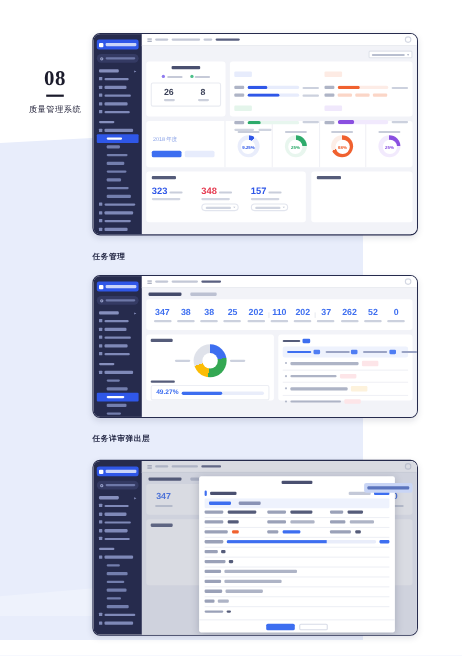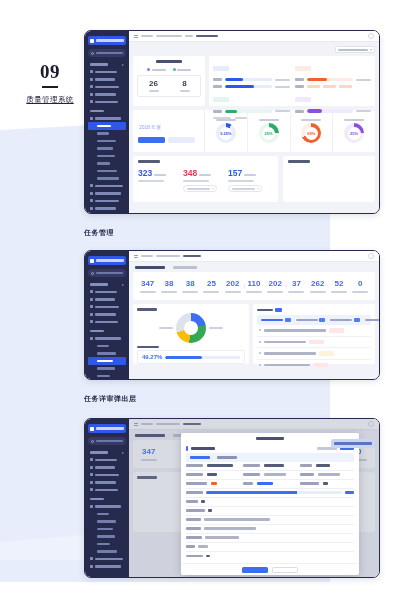--- a/index.html
+++ b/index.html
@@ -30,21 +30,21 @@
   }
   .index-num{
     font-family:"Liberation Serif", serif;
     font-size:19px; font-weight:700; color:#1b1b2b; letter-spacing:.5px;
     line-height:1;
   }
   .index-rule{
     width:16px; height:2px; background:#1b1b2b; margin:5px auto 7px;
   }
   .index-label{
-    font-size:7.5px; color:#23233a; letter-spacing:.4px; white-space:nowrap;text-decoration:underline;
+    font-size:7.5px; color:#23233a; letter-spacing:.4px; white-space:nowrap;
   }
 
   
   .shot{
     position:absolute; z-index:4;
     border:1.4px solid #262b4d;
     border-radius:7px;
     background:#f4f5f9;
     overflow:hidden;
     box-shadow:0 2px 6px rgba(30,35,70,.13);
@@ -259,21 +259,21 @@
     align-items:center;gap:2px;padding:0 3px;}
   .blue-box .t{ height:2.5px;flex:1;background:#5b74bd;border-radius:1px;}
 </style>
 </head>
 <body>
 
 <div class="bg-shape"></div>
 <div class="bg-shape2"></div>
 
 <div class="index-block">
-  <div class="index-num">09</div>
+  <div class="index-num">08</div>
   <div class="index-rule"></div>
   <div class="index-label">质量管理系统</div>
 </div>
 
 <div class="shot" id="shot1">
 
   <div class="sb">
     <div class="sb-brand">
       <span class="dot"></span>
       <span class="t"></span>

